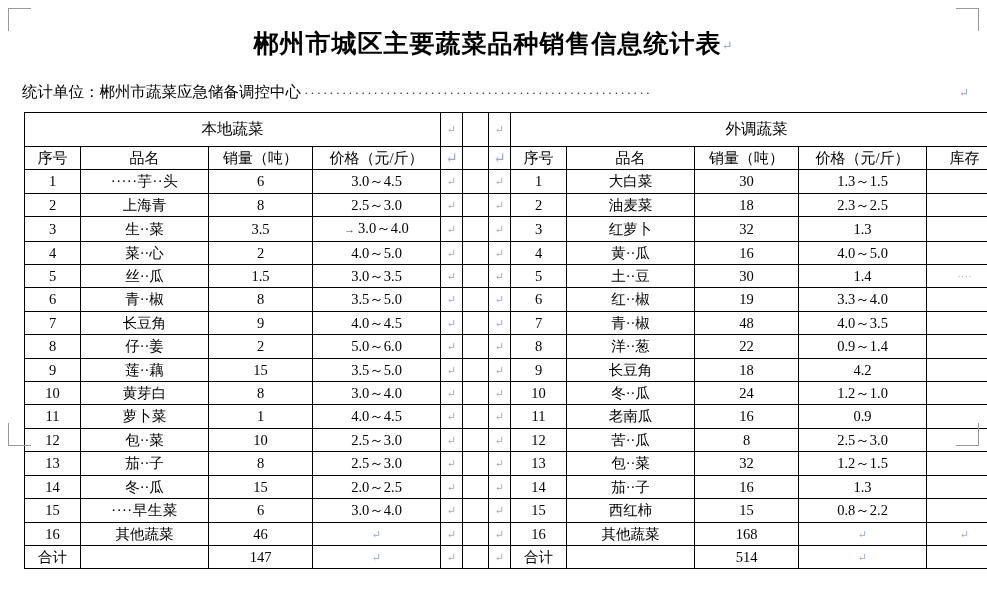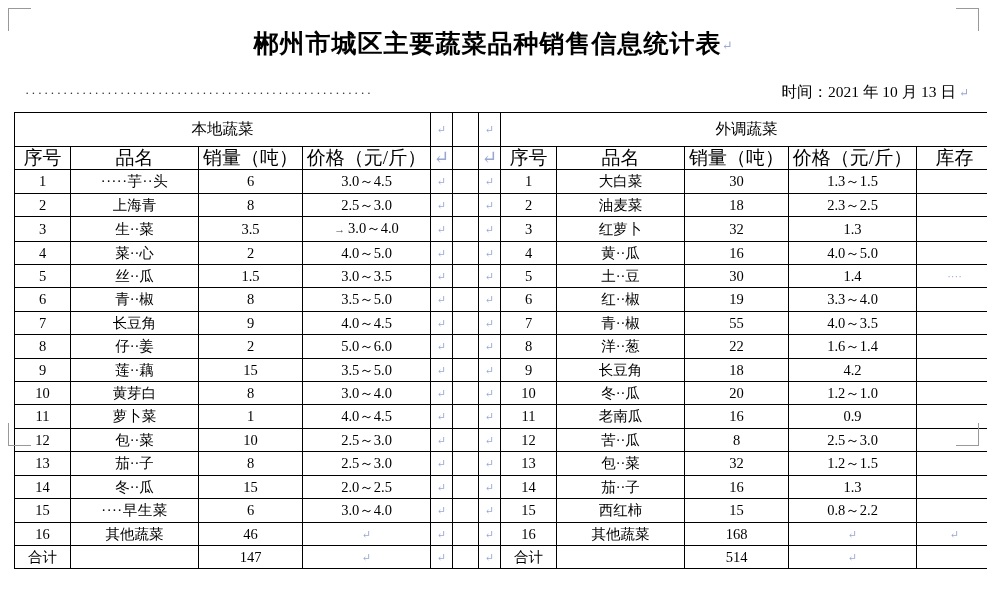--- a/index.html
+++ b/index.html
@@ -65,21 +65,21 @@
     white-space: nowrap;
   }
   .subline .time { }
   .subline .pilcrow {
     font-size: 12px;
     color: #9aa7d0;
     margin-left: 3px;
   }
 
   .tablewrap {
-    margin: 9px 14px 0 14px;
+    margin: 9px 14px 0 24px;
   }
   table.main {
     border-collapse: collapse;
     width: 959px;
     table-layout: fixed;
     font-size: 14.5px;
   }
   table.main td, table.main th {
     border: 1px solid #000;
     text-align: center;
@@ -89,21 +89,21 @@
     line-height: 22.4px;
     white-space: nowrap;
     overflow: hidden;
   }
   .grouphdr {
     font-size: 15.5px;
     height: 34px;
     line-height: 34px;
   }
   .colhdr td {
-    font-size: 19px;
+    font-size: 15px;
   }
   .gap {
     border-top: 1px solid #000;
     border-bottom: 1px solid #000;
     border-left: 1px solid #000;
     border-right: 1px solid #000;
     width: 26px;
   }
   .pm-cell {
     color: #9aa7d0;
@@ -136,22 +136,22 @@
 <div class="page">
 
   <div class="crop tl"></div>
   <div class="crop tr"></div>
   <div class="crop bl"></div>
   <div class="crop br"></div>
 
   <h1 class="title"><span>郴州市城区主要蔬菜品种销售信息统计表</span><span class="pilcrow">↵</span></h1>
 
   <div class="subline">
+    <span class="lead">统计单位：郴州市蔬菜应急储备调控中心</span>
     <span class="dots">·······················································</span>
-    <span class="time">时间：2021 年 10 月 13 日</span>
     <span class="pilcrow">↵</span>
   </div>
 
   <div class="tablewrap">
     <table class="main">
       <colgroup>
         <col style="width:56px">
         <col style="width:128px">
         <col style="width:104px">
         <col style="width:128px">
@@ -291,38 +291,38 @@
       <tr>
         <td>7</td>
         <td class="name-cell">长豆角</td>
         <td>9</td>
         <td>4.0～4.5</td>
         <td class="pm-cell">↵</td>
         <td class="gap"></td>
         <td class="pm-cell">↵</td>
         <td>7</td>
         <td class="name-cell">青··椒</td>
-        <td>55</td>
+        <td>48</td>
         <td>4.0～3.5</td>
         <td></td>
 
       </tr>
 
       <tr>
         <td>8</td>
         <td class="name-cell">仔··姜</td>
         <td>2</td>
         <td>5.0～6.0</td>
         <td class="pm-cell">↵</td>
         <td class="gap"></td>
         <td class="pm-cell">↵</td>
         <td>8</td>
         <td class="name-cell">洋··葱</td>
         <td>22</td>
-        <td>1.6～1.4</td>
+        <td>0.9～1.4</td>
         <td></td>
 
       </tr>
 
       <tr>
         <td>9</td>
         <td class="name-cell">莲··藕</td>
         <td>15</td>
         <td>3.5～5.0</td>
         <td class="pm-cell">↵</td>
@@ -339,21 +339,21 @@
       <tr>
         <td>10</td>
         <td class="name-cell">黄芽白</td>
         <td>8</td>
         <td>3.0～4.0</td>
         <td class="pm-cell">↵</td>
         <td class="gap"></td>
         <td class="pm-cell">↵</td>
         <td>10</td>
         <td class="name-cell">冬··瓜</td>
-        <td>20</td>
+        <td>24</td>
         <td>1.2～1.0</td>
         <td></td>
 
       </tr>
 
       <tr>
         <td>11</td>
         <td class="name-cell">萝卜菜</td>
         <td>1</td>
         <td>4.0～4.5</td>

